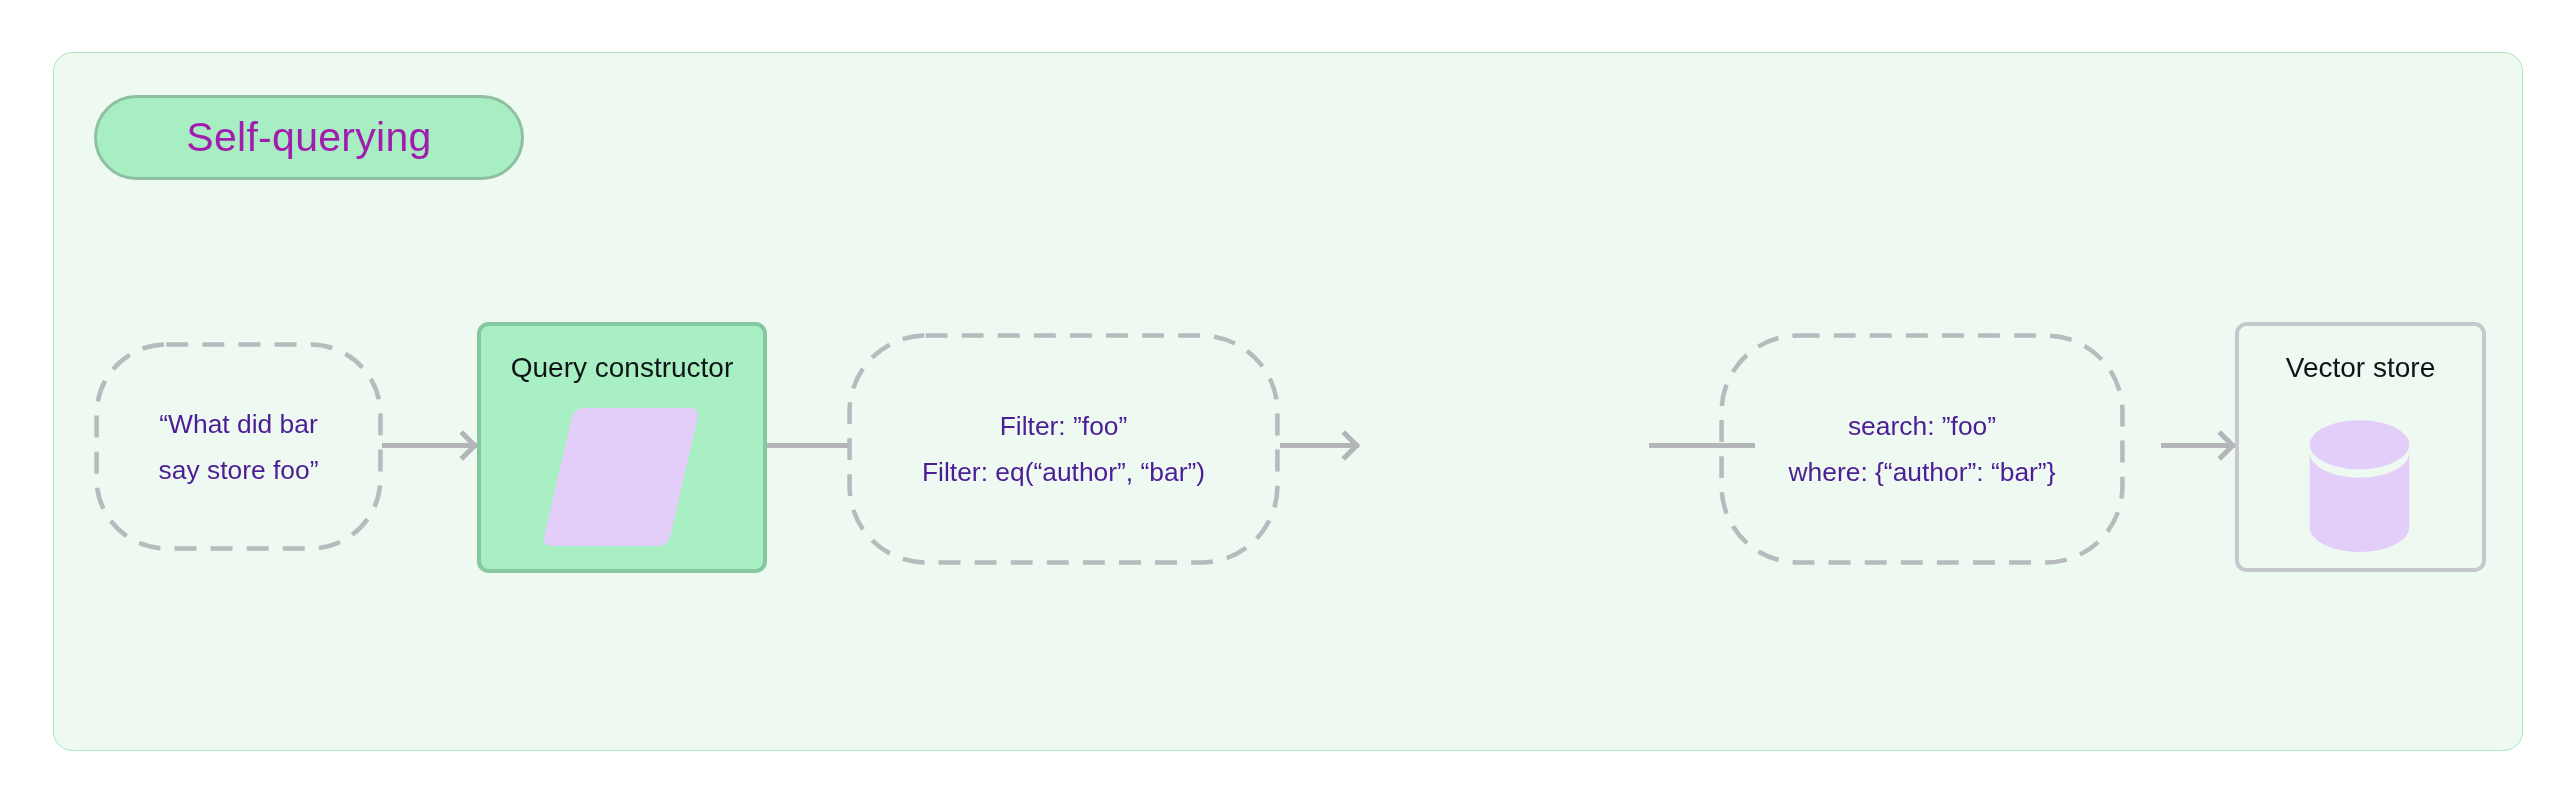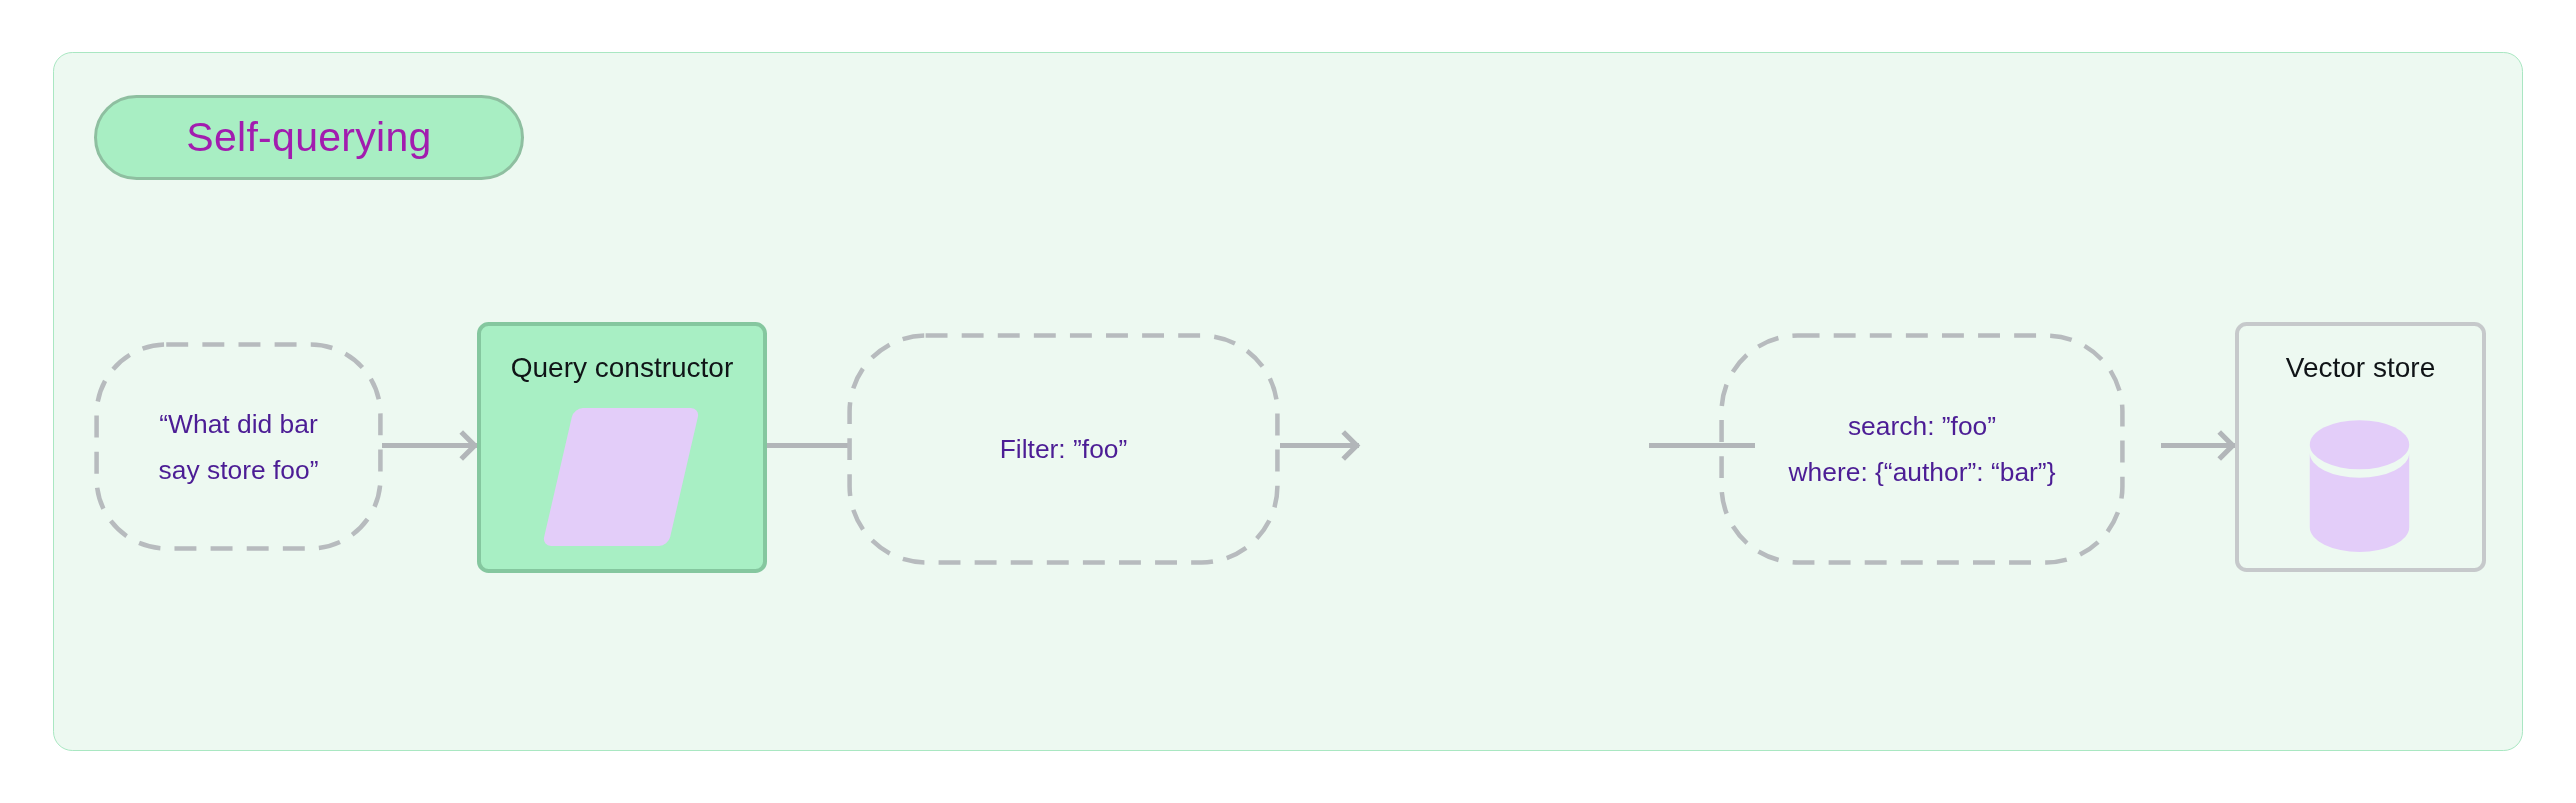--- a/index.html
+++ b/index.html
@@ -97,20 +97,21 @@
       <div class="parallelogram"></div>
     </div>
 
     <div class="conn" id="conn2"></div>
 
     <div class="oval" id="oval-structured">
       <svg width="433" height="232" viewBox="0 0 672 360">
         <rect x="4" y="4" width="664" height="352" rx="118" fill="none" stroke="#b7bbbe" stroke-width="7" stroke-dasharray="34 22"></rect>
       </svg>
       <div class="txt">Filter: ”foo”</div>
+      <div class="txt">Filter: eq(“author”, “bar”)</div>
     </div>
 
     <div class="conn" id="conn3"></div>
     <svg class="chev" id="chev3" viewBox="0 0 32 54">
       <polyline points="5,6 26,27 5,48" fill="none" stroke="#b2b6b9" stroke-width="8"></polyline>
     </svg>
 
 
     <div class="conn" id="conn4"></div>
 

